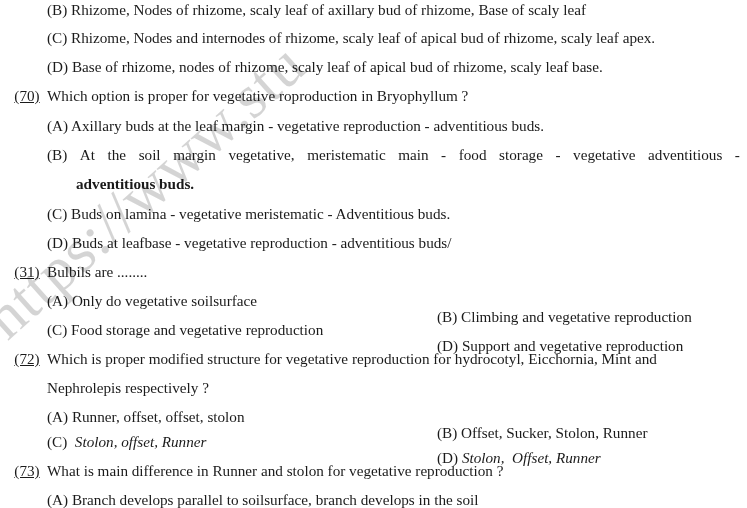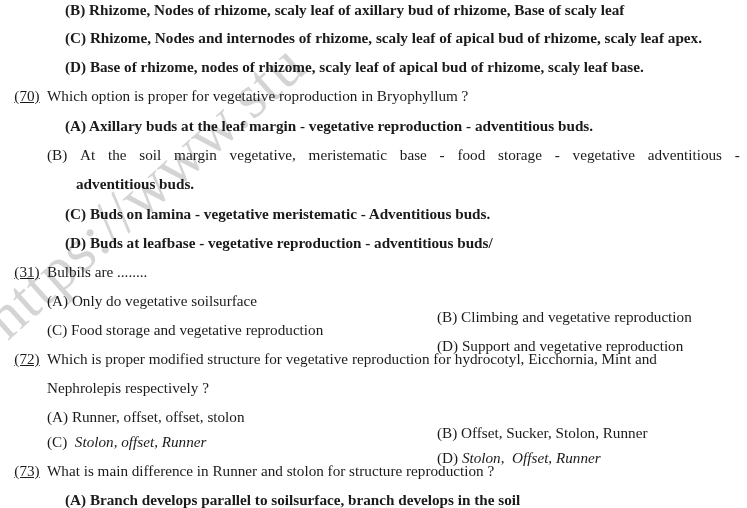--- a/index.html
+++ b/index.html
@@ -73,23 +73,22 @@
   }
   .qtext {
     position: absolute;
     left: 47px;
     top: 0;
   }
 
   
   .opt-full {
     position: absolute;
-    left: 65px;
-    top: 0;
-    font-weight: bold;
+    left: 47px;
+    top: 0;
   }
 
   
   .opt-justified {
     position: absolute;
     left: 47px;
     top: 0;
     width: 693px;
     white-space: nowrap;
     display: flex;
@@ -159,21 +158,21 @@
 
     <div class="qrow" style="top:147px;">
       <span class="opt-justified">
         <span class="jw">(B)</span>
         <span class="jw">At</span>
         <span class="jw">the</span>
         <span class="jw">soil</span>
         <span class="jw">margin</span>
         <span class="jw">vegetative,</span>
         <span class="jw">meristematic</span>
-        <span class="jw">base</span>
+        <span class="jw">main</span>
         <span class="jw">-</span>
         <span class="jw">food</span>
         <span class="jw">storage</span>
         <span class="jw">-</span>
         <span class="jw">vegetative</span>
         <span class="jw">adventitious</span>
         <span class="jw">-</span>
       </span>
     </div>
 
@@ -218,21 +217,21 @@
       <span class="opt-right"><span>(B)</span> <span>Offset, Sucker, Stolon, Runner</span></span>
     </div>
 
     <div class="qrow" style="top:434px;">
       <span class="opt-left"><span>(C)</span> <span class="sp-wide"> Stolon, offset, Runner</span></span>
       <span class="opt-right"><span>(D)</span> <span class="sp-wide">Stolon,  Offset, Runner</span></span>
     </div>
 
     <div class="qrow" style="top:463px;">
       <span class="qnum">(73)</span>
-      <span class="qtext">What is main difference in Runner and stolon for structure reproduction ?</span>
+      <span class="qtext">What is main difference in Runner and stolon for vegetative reproduction ?</span>
     </div>
 
     <div class="qrow" style="top:492px;">
       <span class="opt-full"><span>(A)</span> <span>Branch develops parallel to soilsurface, branch develops in the soil</span></span>
     </div>
 
   </div>
 </div>
 
 </body></html>

